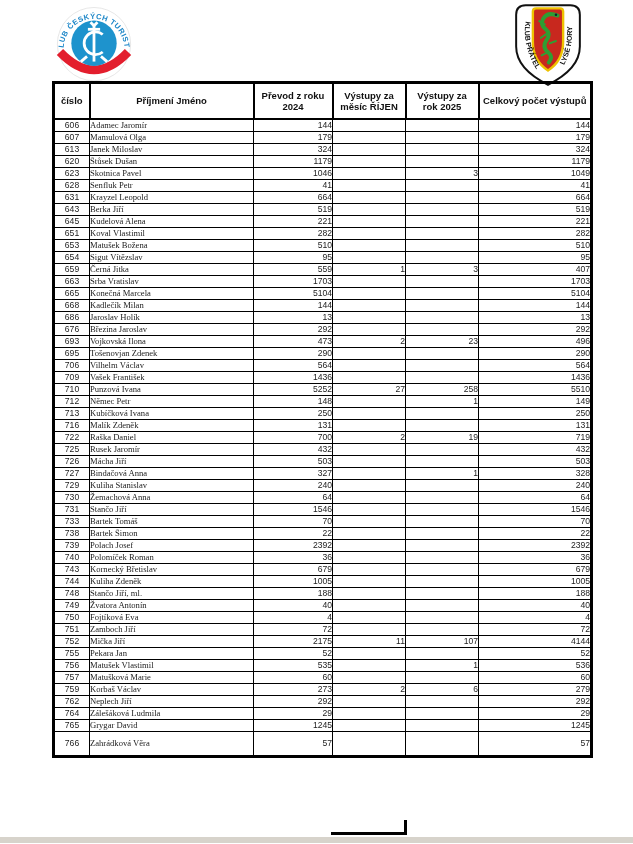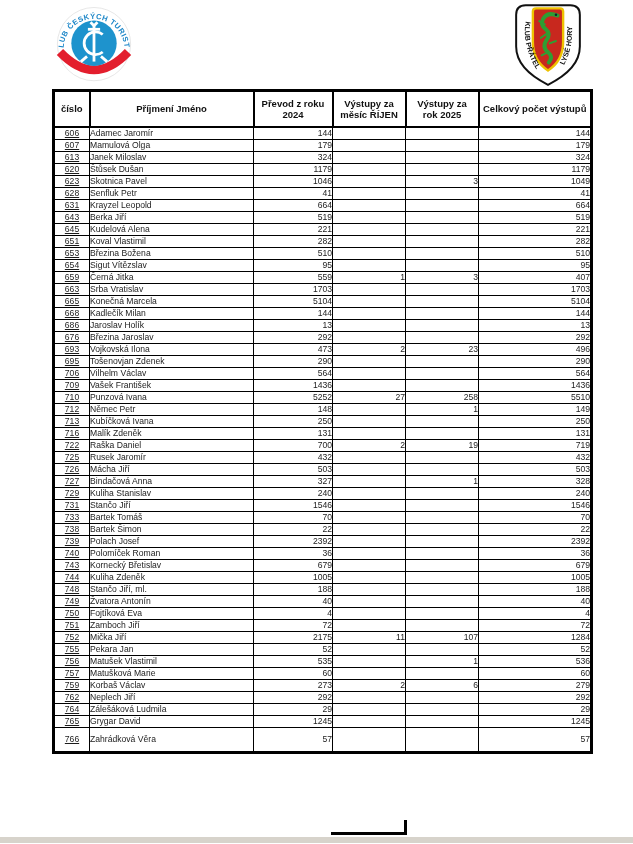--- a/index.html
+++ b/index.html
@@ -16,21 +16,21 @@
     overflow: hidden;
   }
   
   .logo-left { position: absolute; left: 50px; top: 4px; }
   .logo-right { position: absolute; left: 508px; top: 2px; }
 
   
   table.members {
     position: absolute;
     left: 52px;
-    top: 89px;
+    top: 81px;
     width: 538px;
     border-collapse: collapse;
     table-layout: fixed;
     border: 3px solid #000;
     color: #1c1c1c;
   }
   table.members th {
     border: 2.5px solid #000;
     font-size: 9.5px;
     font-weight: bold;
@@ -45,22 +45,22 @@
     border: 1.4px solid #000;
     font-size: 8.6px;
     height: 11px;
     padding: 0;
     line-height: 1.1;
     vertical-align: middle;
     white-space: nowrap;
     overflow: hidden;
   }
   table.members tr.tall td { height: 23px; }
-  td.c-num  { text-align: center; text-decoration: underline; }
-  td.c-name { text-align: left;  padding-left: 4px; }
+  td.c-num  { text-align: center; }
+  td.c-name { text-align: left;  padding-left: 4px; font-family: Liberation Serif, serif; }
   td.c-val  { text-align: right; padding-right: 4px; }
 
   
   .phantom-cell {
     position: absolute;
     left: 331px;
     top: 820px;
     width: 73px;
     height: 12px;
     border-right: 3px solid #000;
@@ -224,21 +224,21 @@
         <tr>
           <td class="c-num">651</td>
           <td class="c-name">Koval Vlastimil</td>
           <td class="c-val">282</td>
           <td class="c-val"></td>
           <td class="c-val"></td>
           <td class="c-val">282</td>
         </tr>
         <tr>
           <td class="c-num">653</td>
-          <td class="c-name">Březina Božena</td>
+          <td class="c-name">Matušek Božena</td>
           <td class="c-val">510</td>
           <td class="c-val"></td>
           <td class="c-val"></td>
           <td class="c-val">510</td>
         </tr>
         <tr>
           <td class="c-num">654</td>
           <td class="c-name">Sigut Vítězslav</td>
           <td class="c-val">95</td>
           <td class="c-val"></td>
@@ -391,20 +391,28 @@
         </tr>
         <tr>
           <td class="c-num">729</td>
           <td class="c-name">Kuliha Stanislav</td>
           <td class="c-val">240</td>
           <td class="c-val"></td>
           <td class="c-val"></td>
           <td class="c-val">240</td>
         </tr>
         <tr>
+          <td class="c-num">730</td>
+          <td class="c-name">Žemachová Anna</td>
+          <td class="c-val">64</td>
+          <td class="c-val"></td>
+          <td class="c-val"></td>
+          <td class="c-val">64</td>
+        </tr>
+        <tr>
           <td class="c-num">731</td>
           <td class="c-name">Stančo Jiří</td>
           <td class="c-val">1546</td>
           <td class="c-val"></td>
           <td class="c-val"></td>
           <td class="c-val">1546</td>
         </tr>
         <tr>
           <td class="c-num">733</td>
           <td class="c-name">Bartek Tomáš</td>
@@ -484,21 +492,21 @@
           <td class="c-val"></td>
           <td class="c-val"></td>
           <td class="c-val">72</td>
         </tr>
         <tr>
           <td class="c-num">752</td>
           <td class="c-name">Mička Jiří</td>
           <td class="c-val">2175</td>
           <td class="c-val">11</td>
           <td class="c-val">107</td>
-          <td class="c-val">1284</td>
+          <td class="c-val">4144</td>
         </tr>
         <tr>
           <td class="c-num">755</td>
           <td class="c-name">Pekara Jan</td>
           <td class="c-val">52</td>
           <td class="c-val"></td>
           <td class="c-val"></td>
           <td class="c-val">52</td>
         </tr>
         <tr>

